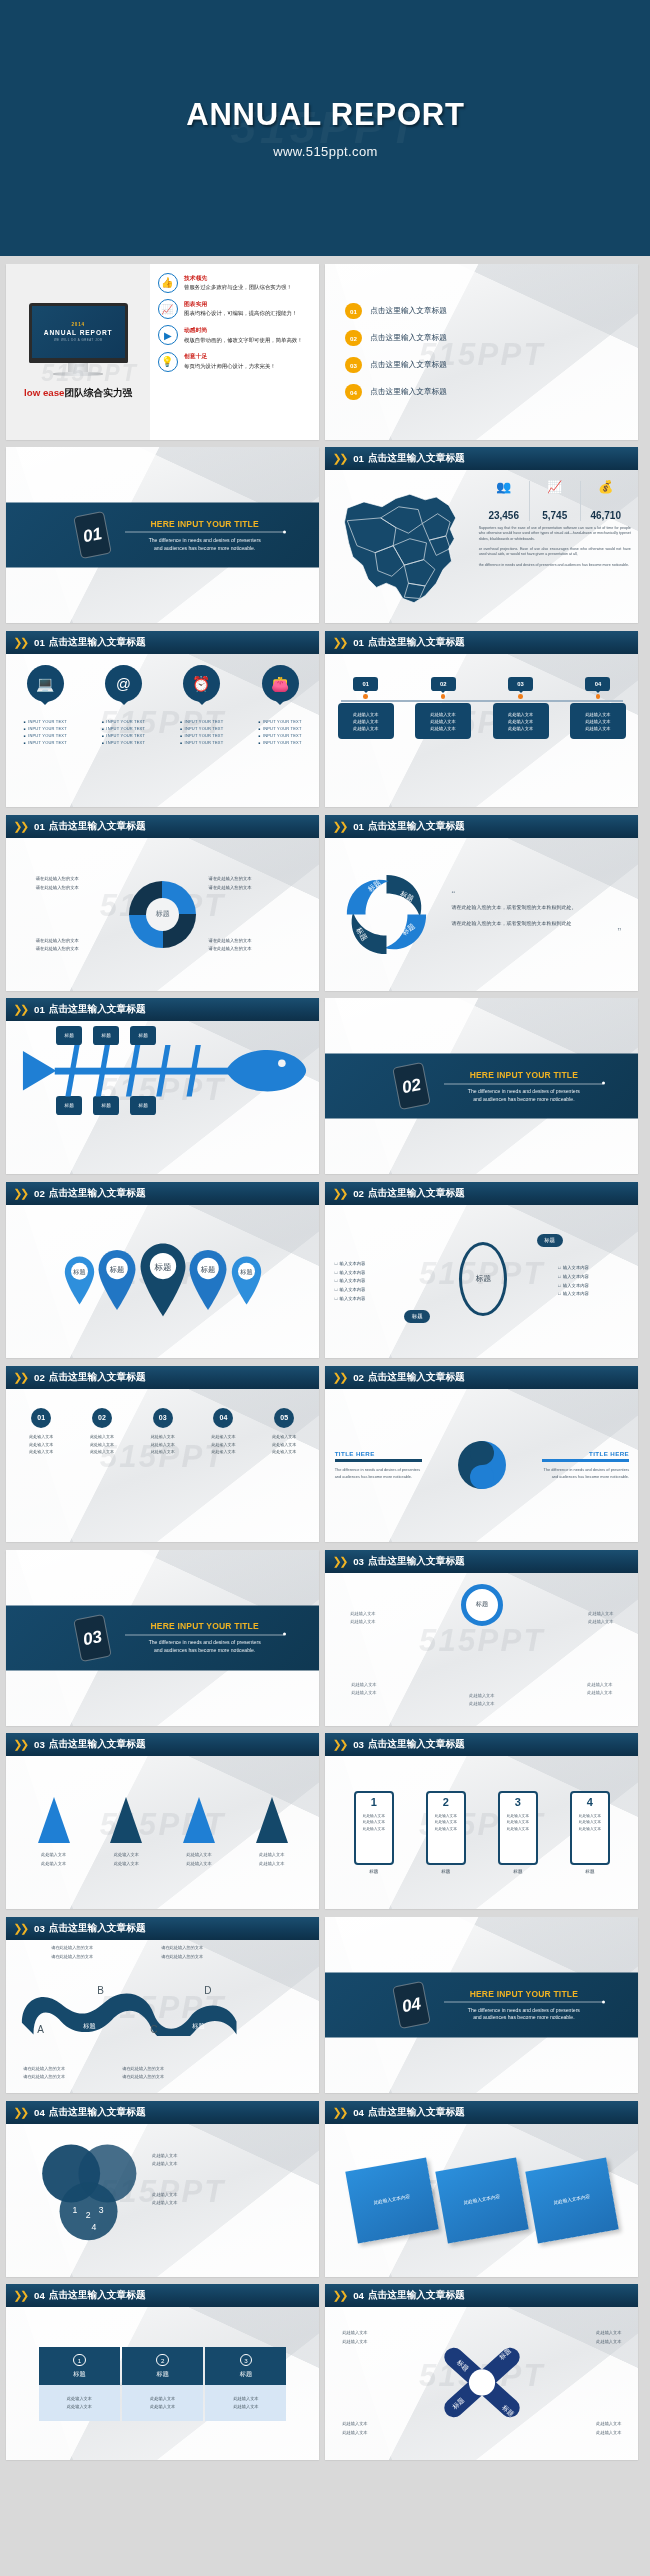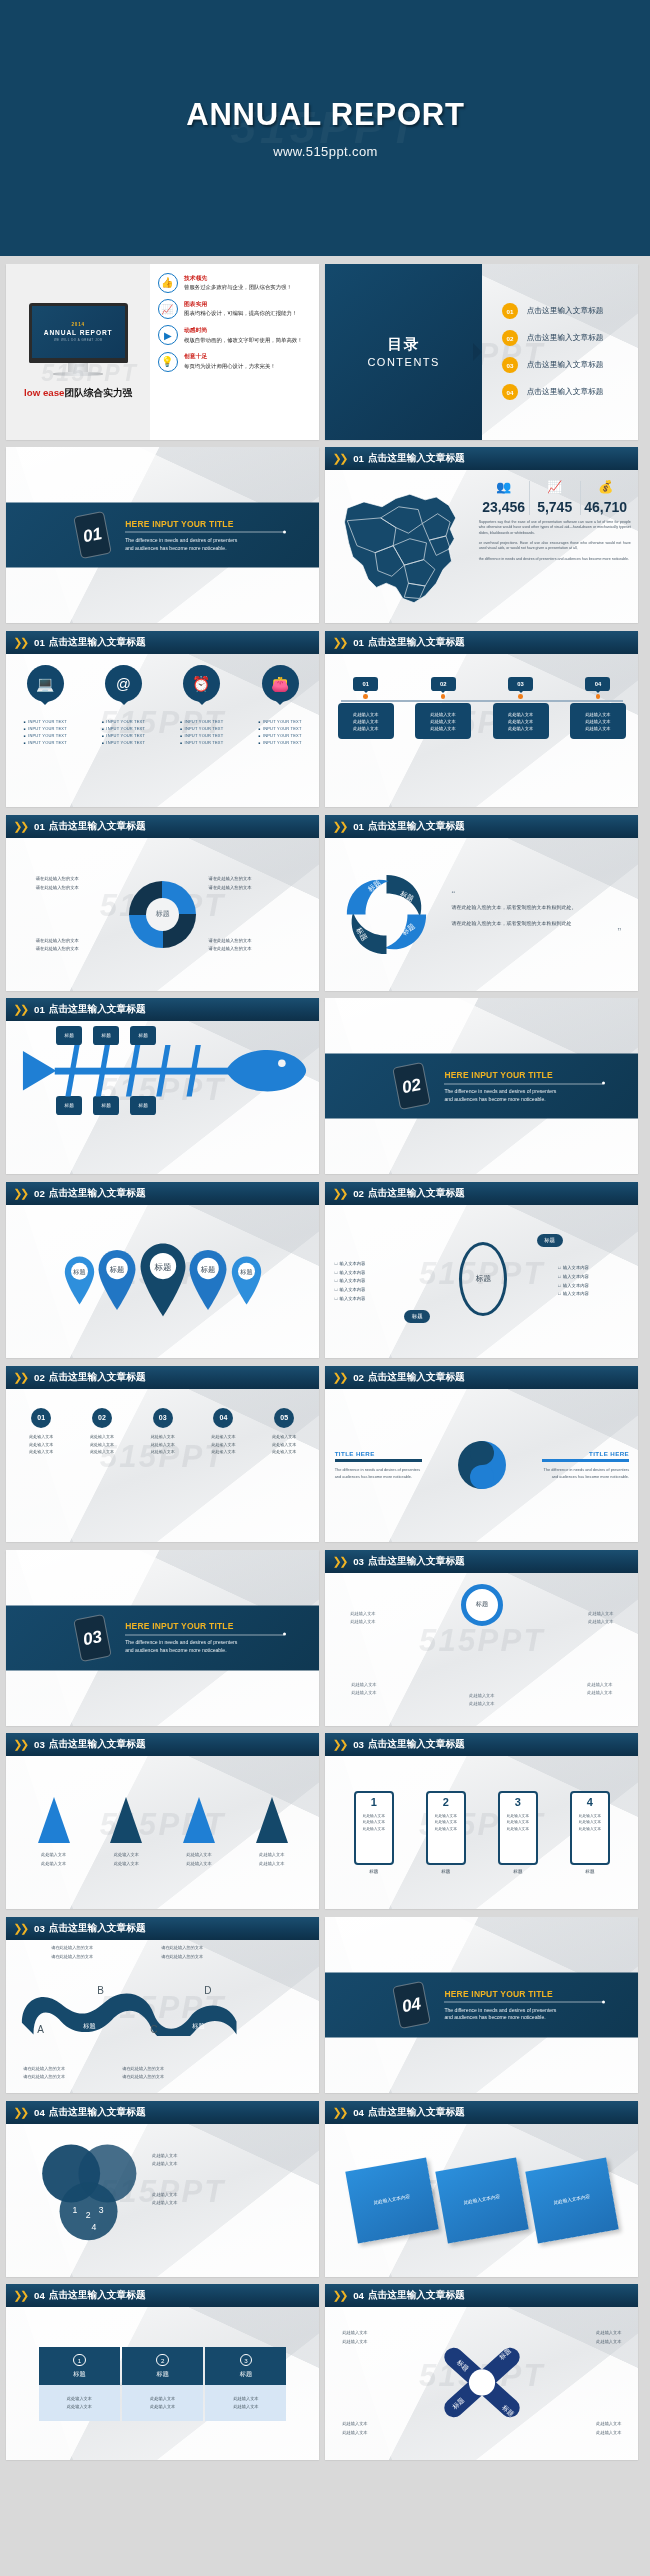--- a/index.html
+++ b/index.html
@@ -162,34 +162,34 @@
          height: 65px; z-index: 4; display: flex; align-items: center; }
   .sec .secbg { position: absolute; inset: 0; background: linear-gradient(135deg,#16496b,#0f3852); }
   .sec-card {
     position: relative; z-index: 3; margin-left: 71px;
     width: 31px; height: 43px; border-radius: 4.6px;
     background: #122c3f; border: 0.8px solid rgba(255,255,255,.35);
     transform: rotate(-11deg);
     display: flex; align-items: center; justify-content: center;
   }
   .sec-card span { color: #fff; font-size: 17px; font-weight: bold; font-style: italic; }
-  .sec-txt { position: relative; z-index: 3; margin-left: 17px; text-align: left; width: 159px; }
+  .sec-txt { position: relative; z-index: 3; margin-left: 17px; text-align: center; width: 159px; }
   .sec-h { color: #f0b323; font-size: 8.5px; font-weight: bold; letter-spacing: 0.2px; }
   .sec-rule { height: 0.8px; background: rgba(255,255,255,.55); margin: 3.1px 0 3.9px; position: relative; }
   .sec-rule:after { content:""; position:absolute; right:-1.5px; top:-1.2px; width:3.1px;height:3.1px;border-radius:50%;background:#fff;}
   .sec-d { color: #e8eef2; font-size: 5.1px; line-height: 1.5; }
 
   
   .mapwrap { position:absolute; left:6.2px; top:29px; width:139px; height:138px; z-index:5;}
   .stats { position: absolute; right: 7.7px; top: 34px; width: 152px; z-index: 5; }
   .stat-row { display: flex; }
   .stat { flex: 1; text-align: center; padding: 0 1.5px; border-left: 0.8px solid #cdd4da; }
   .stat:first-child { border-left: none; }
   .stat .ic { font-size: 12.4px; color: #12466a; line-height: 1; }
-  .stat .v { font-size: 14px; font-weight: bold; color: #15334b; margin-top: 5px; }
+  .stat .v { font-size: 10px; font-weight: bold; color: #15334b; margin-top: 16px; }
   .para { font-size: 3.6px; color: #4a5a68; line-height: 1.45; margin-top: 5.4px; text-align: justify; }
 
   
   .pins { position:absolute; left:0; right:0; top:34px; display:flex; justify-content:space-around; z-index:5;}
   .pin { width: 51px; text-align: center; }
   .pin-ic {
     width: 37px; height: 37px; border-radius: 50% 50% 50% 50%;
     background: #12466a; margin: 0 auto; position: relative;
     display:flex;align-items:center;justify-content:center;color:#fff;font-size:14.7px;
   }
@@ -337,24 +337,20 @@
           </div>
         </div>
       </div>
     </div>
   </div>
 
   <div class="slide">
     <div class="poly-bg"></div>
     <div class="wm">515PPT</div>
     <div class="toc">
-      <div class="toc-l">
-        <div class="toc-cn">目录</div>
-        <div class="toc-en">CONTENTS</div>
-      </div>
       <div class="toc-r">
         <div class="toc-it">
           <div class="toc-n">01</div>
           <div class="toc-t">点击这里输入文章标题</div>
         </div>
         <div class="toc-it">
           <div class="toc-n">02</div>
           <div class="toc-t">点击这里输入文章标题</div>
         </div>
         <div class="toc-it">

